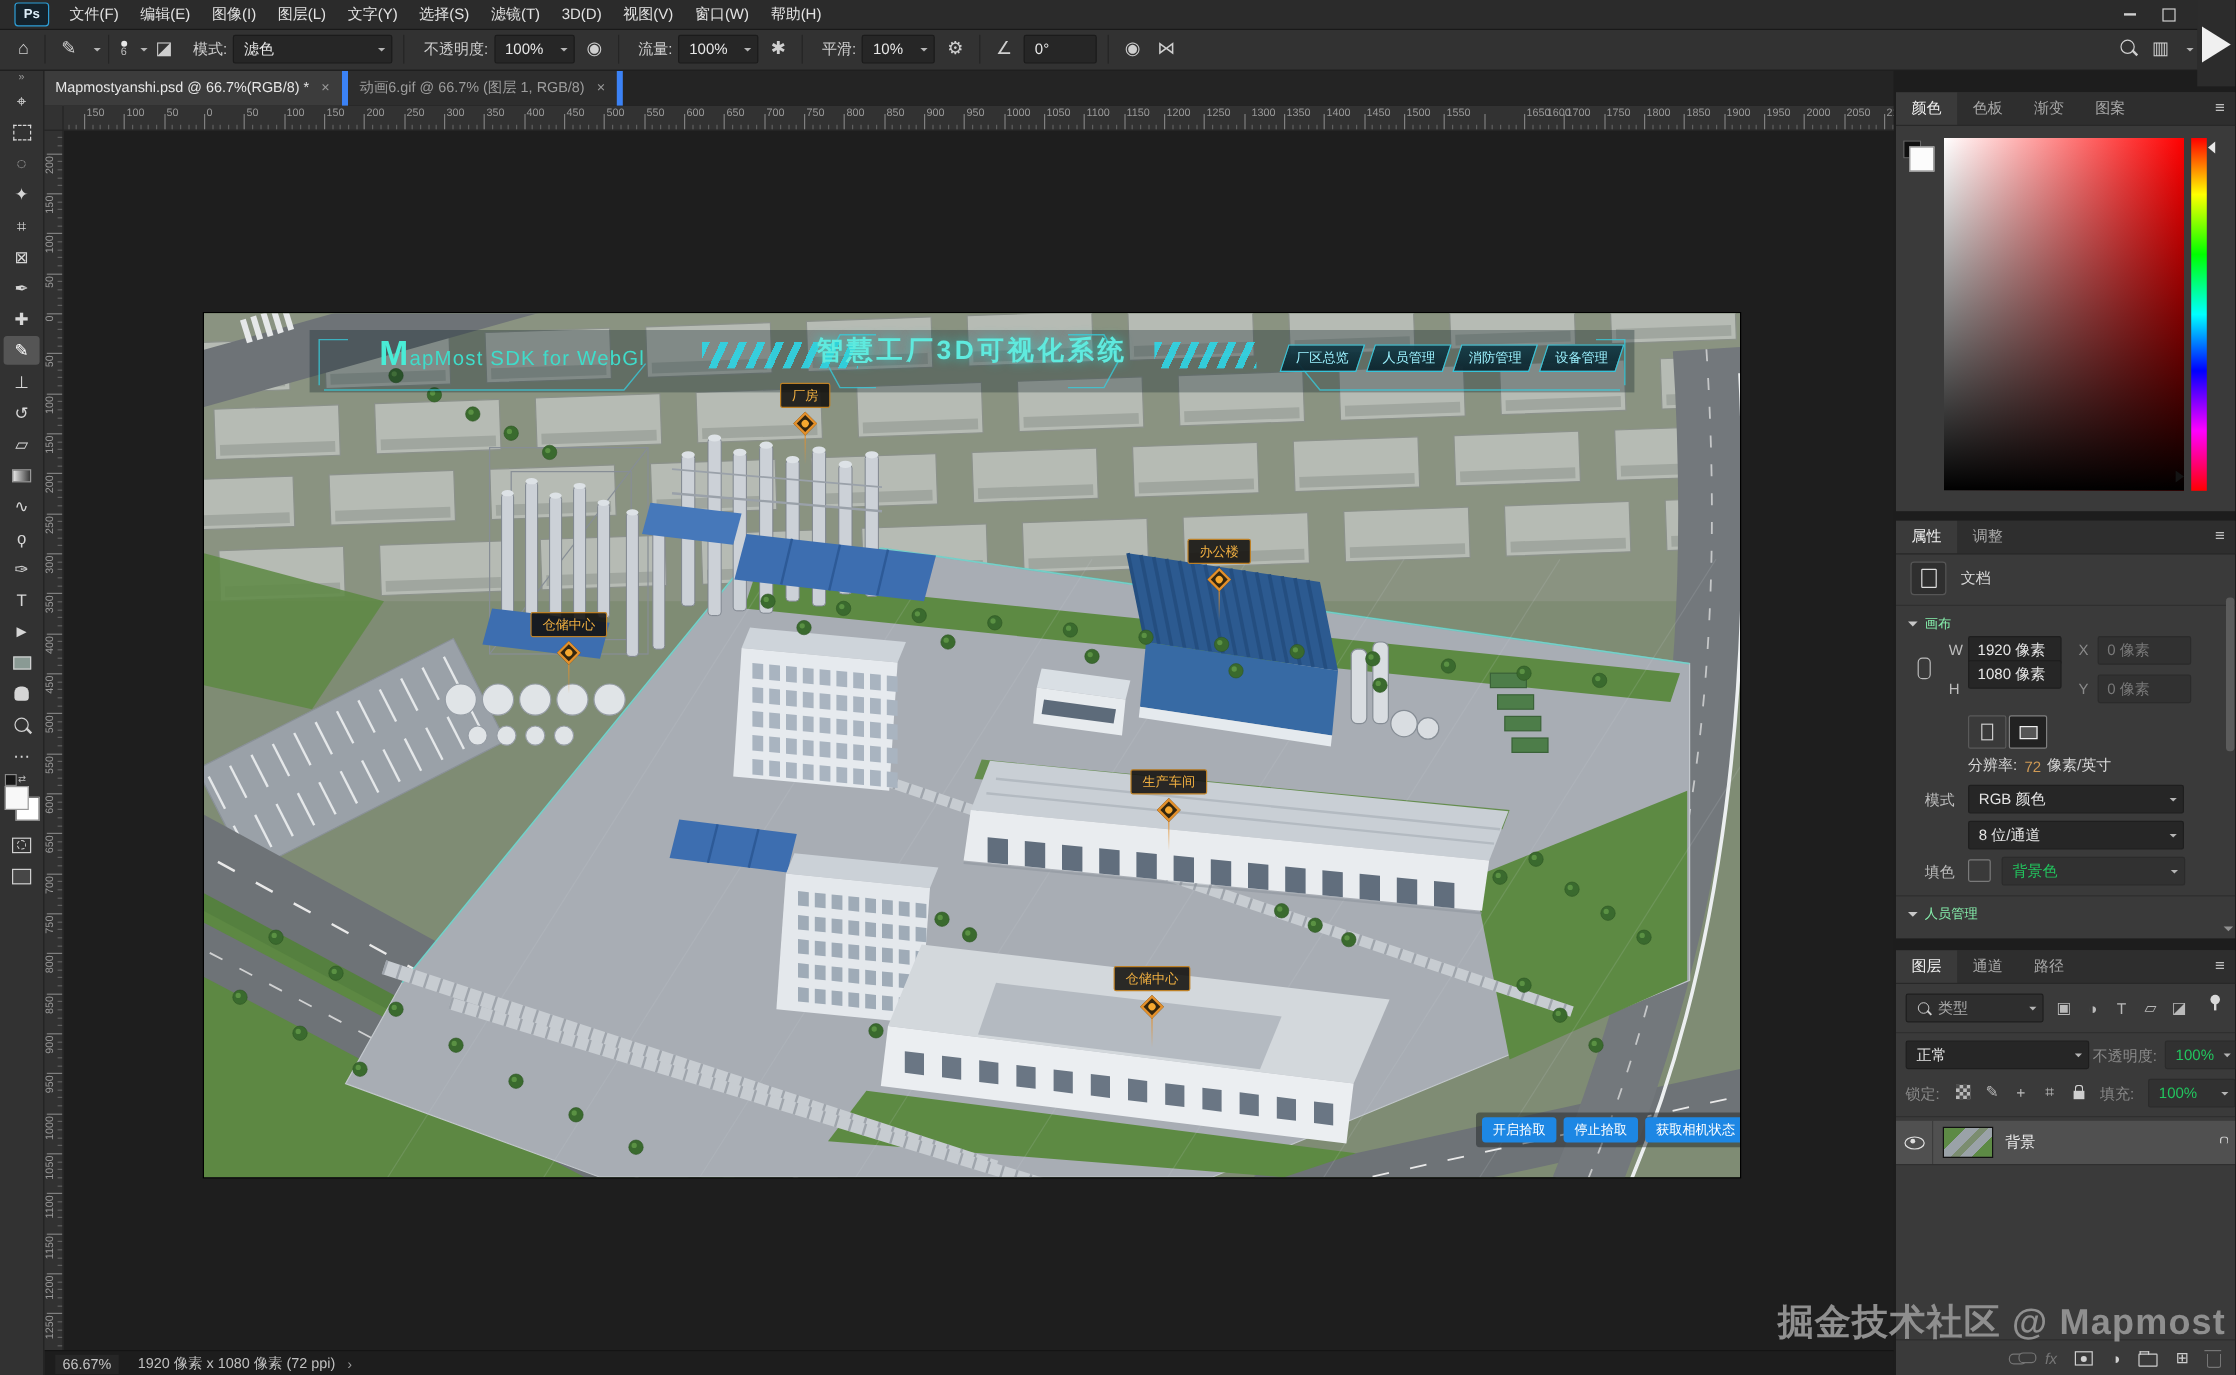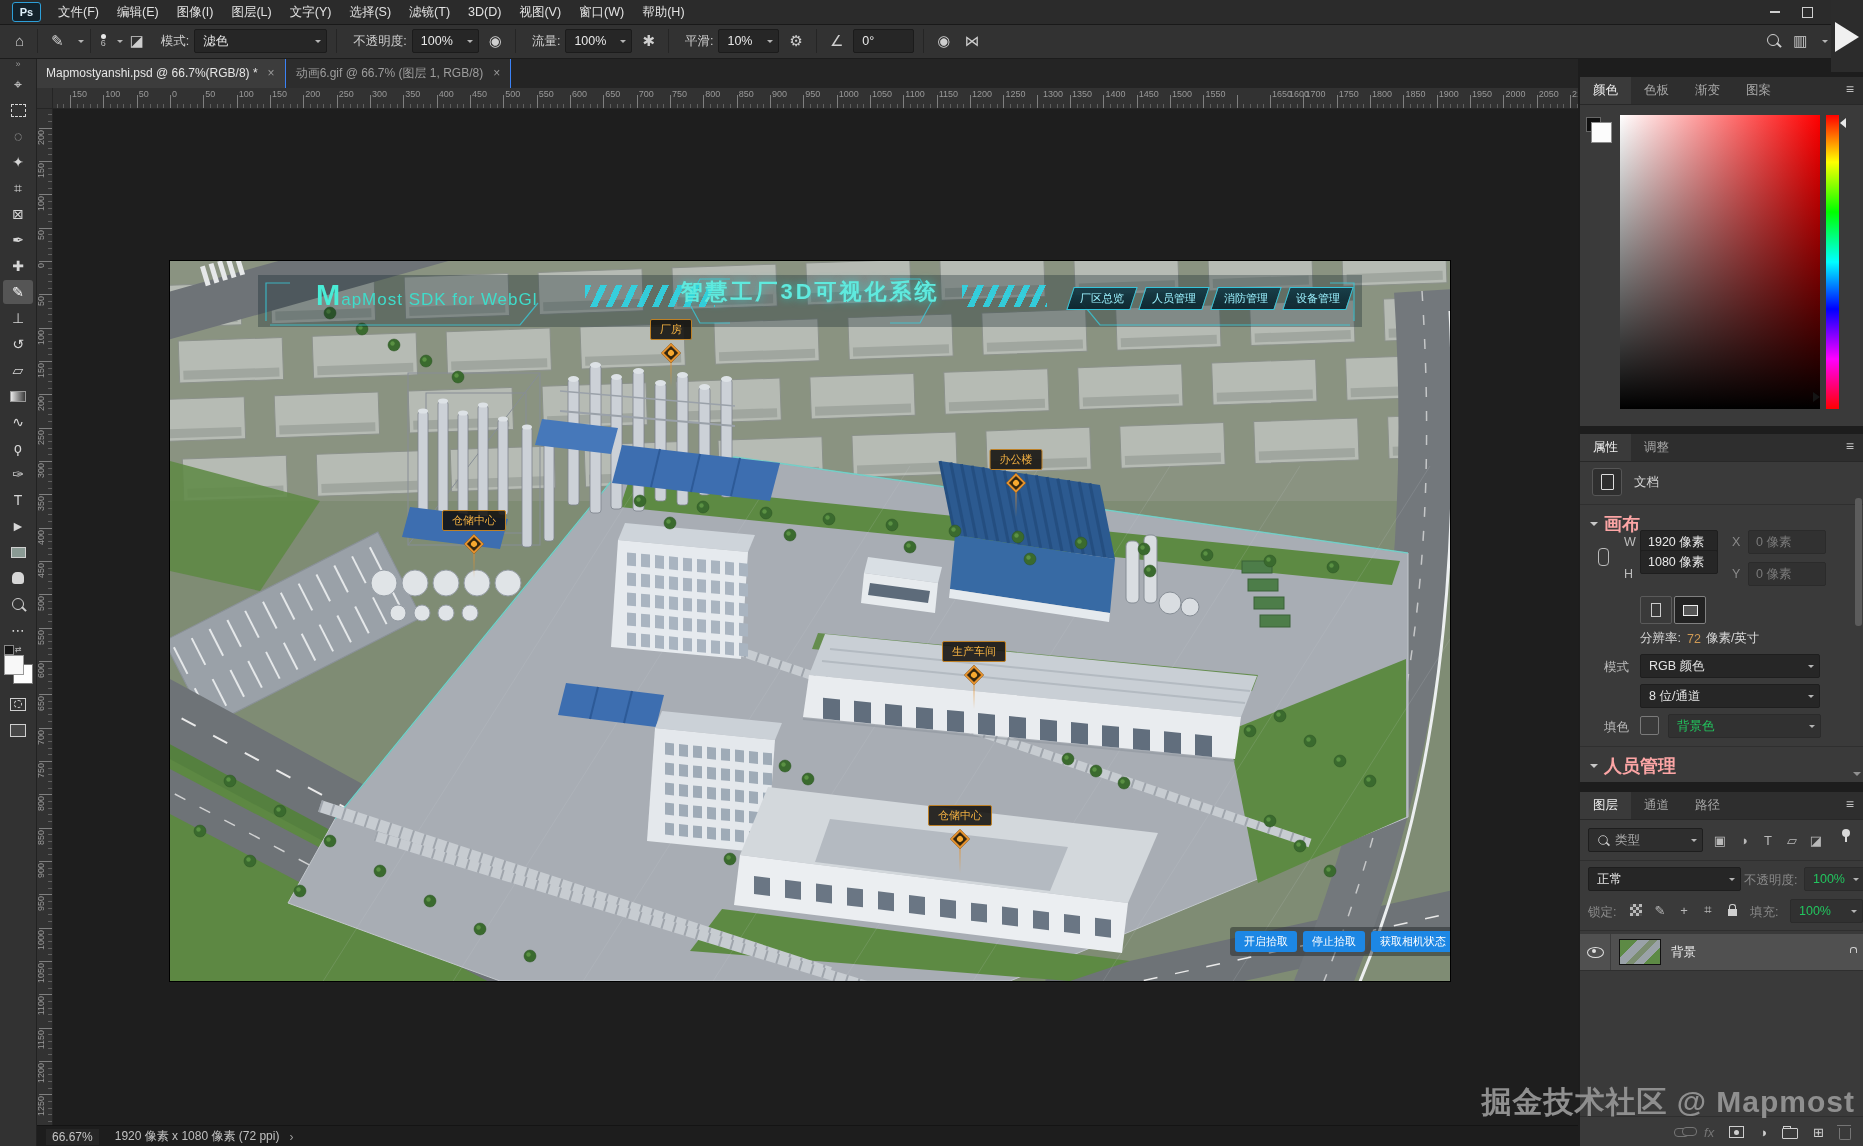--- a/index.html
+++ b/index.html
@@ -37,21 +37,21 @@
 .i-qmask{width:14px;height:11px;border:1px solid #cfcfcf;display:flex;align-items:center;justify-content:center}
 .i-qmask::after{content:'';width:6px;height:6px;border:1px dashed #cfcfcf;border-radius:50%}
 .i-screen{width:14px;height:11px;border:1px solid #cfcfcf;background:#474747}
 .tb-swatch{position:relative;width:30px;height:44px;margin-top:4px}
 .tb-swap{position:absolute;left:1px;top:-2px;width:8px;height:8px;background:#161616;border:1px solid #888}
 .tb-swap2{position:absolute;left:12px;top:-2px;color:#bbb;font-size:8px}
 .tb-fg{position:absolute;left:1px;top:8px;width:18px;height:18px;background:#f8f8f8;border:1px solid #999;z-index:2}
 .tb-bg{position:absolute;left:10px;top:17px;width:18px;height:18px;background:#ffffff;border:1px solid #777}
 
 .tabstrip{position:absolute;left:36px;top:58px;width:1542px;height:30px;background:#242424;display:flex;align-items:flex-end;z-index:10}
-.doc-tab{height:30px;display:flex;align-items:center;padding:0 10px;font-size:12px;background:#2d2d2d;color:#9d9d9d;border-right:1px solid #3b82f6;white-space:nowrap}
+.doc-tab{height:30px;display:flex;align-items:center;padding:0 10px;font-size:12px;background:#2d2d2d;color:#9d9d9d;border-right:5px solid #3b82f6;white-space:nowrap}
 .doc-tab.active{background:#3c3c3c;color:#e6e6e6}
 .tab-close{margin-left:10px;color:#9a9a9a;font-size:12px}
 
 .ruler-corner{position:absolute;left:36px;top:88px;width:16px;height:20px;background:#323232;border-right:1px solid #252525;border-bottom:1px solid #252525;z-index:6}
 .ruler-h{position:absolute;left:52px;top:88px;width:1526px;height:20px;background:#323232;border-bottom:1px solid #252525;overflow:hidden;z-index:5}
 .ruler-v{position:absolute;left:36px;top:108px;width:16px;height:1017px;background:#323232;border-right:1px solid #252525;overflow:hidden;z-index:5}
 .tick-h{position:absolute;bottom:0;width:1px;background:#7f7f7f}
 .tick-h.minor{height:4px;background:#5f5f5f}
 .tick-h.major{height:13px}
 .hlab{position:absolute;top:1px;font-size:9px;color:#999}
@@ -99,21 +99,21 @@
 .color-field{position:absolute;left:40px;top:10px;width:200px;height:294px;background-image:linear-gradient(to bottom,rgba(0,0,0,0),#000),linear-gradient(to right,#fff,#f00)}
 .hue-strip{position:absolute;left:246px;top:10px;width:13px;height:294px;background:linear-gradient(#f00 0%,#ff0 16%,#0f0 33%,#0ff 50%,#00f 66%,#f0f 83%,#f00 100%)}
 .hue-arrow{position:absolute;left:260px;top:13px;width:0;height:0;border:5px solid transparent;border-right:6px solid #e8e8e8;border-left:none}
 .field-mark{position:absolute;left:233px;top:287px;width:0;height:0;border:5px solid transparent;border-left:7px solid #141414;border-right:none}
 
 .prow{position:absolute;left:0;width:100%;display:flex;align-items:center;font-size:12.5px;color:#d8d8d8}
 .pdivider{position:absolute;left:0;width:100%;height:1px;background:#2f2f2f}
 .icon-box{width:28px;height:26px;background:#2f2f2f;border:1px solid #565656;border-radius:3px;display:flex;align-items:center;justify-content:center}
 .i-doc{width:11px;height:14px;border:1.5px solid #ddd;border-radius:1px}
 .sect-chev{width:0;height:0;border:4px solid transparent;border-top-color:#c8c8c8;margin:4px 6px 0 10px}
-.sect-title{font-weight:bold;color:#fca5a5;font-size:18px}
+.sect-title{font-weight:normal;color:#86efac;font-size:11px}
 .i-chain{position:relative;width:9px;height:16px;border:1.5px solid #bbb;border-radius:4px}
 .i-chain::after{content:'';position:absolute;left:2px;top:4px;width:2px;height:5px;background:#3a3a3a}
 .pinput{position:absolute;background:#262626;border:1px solid #1e1e1e;border-radius:2px;height:22px;display:flex;align-items:center;padding:0 7px;font-size:12.5px;color:#e8e8e8;white-space:nowrap}
 .pinput.dis{color:#7a7a7a;background:#313131;border-color:#2b2b2b}
 .plab{position:absolute;font-size:12.5px;color:#bdbdbd}
 .plab.dim{color:#8a8a8a}
 .pselect{position:absolute;background:#262626;border:1px solid #1e1e1e;border-radius:2px;height:22px;display:flex;align-items:center;justify-content:space-between;padding:0 5px 0 8px;font-size:12.5px;color:#e4e4e4;white-space:nowrap}
 .pselect.dis{color:#22c55e;background:#313131;border-color:#2b2b2b}
 .orient-btn{position:absolute;width:30px;height:26px;border:1px solid #5a5a5a;border-radius:2px;display:flex;align-items:center;justify-content:center}
 .orient-btn.active{background:#222;border-color:#808080}

